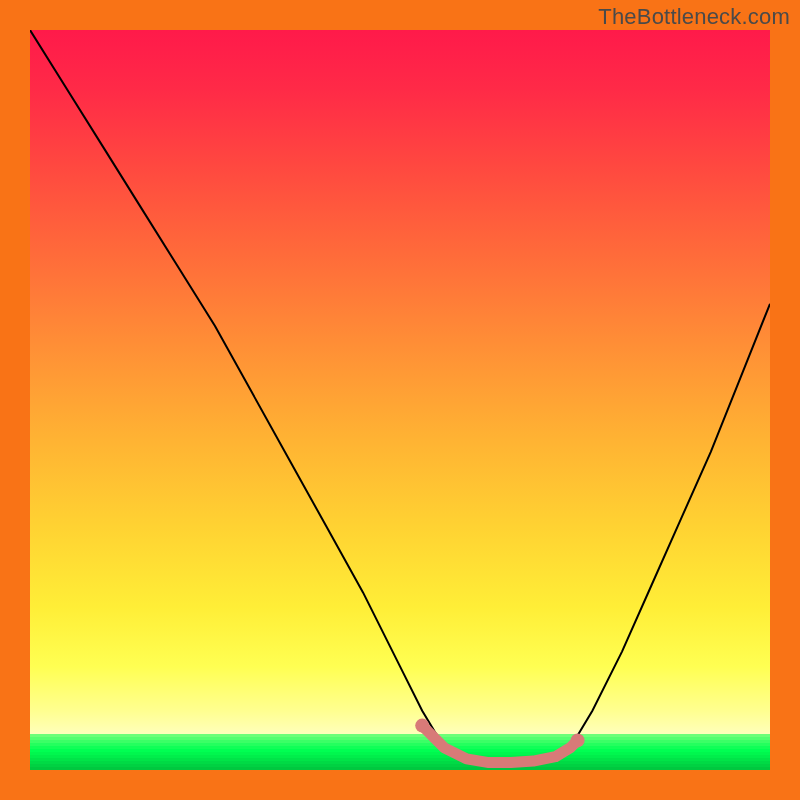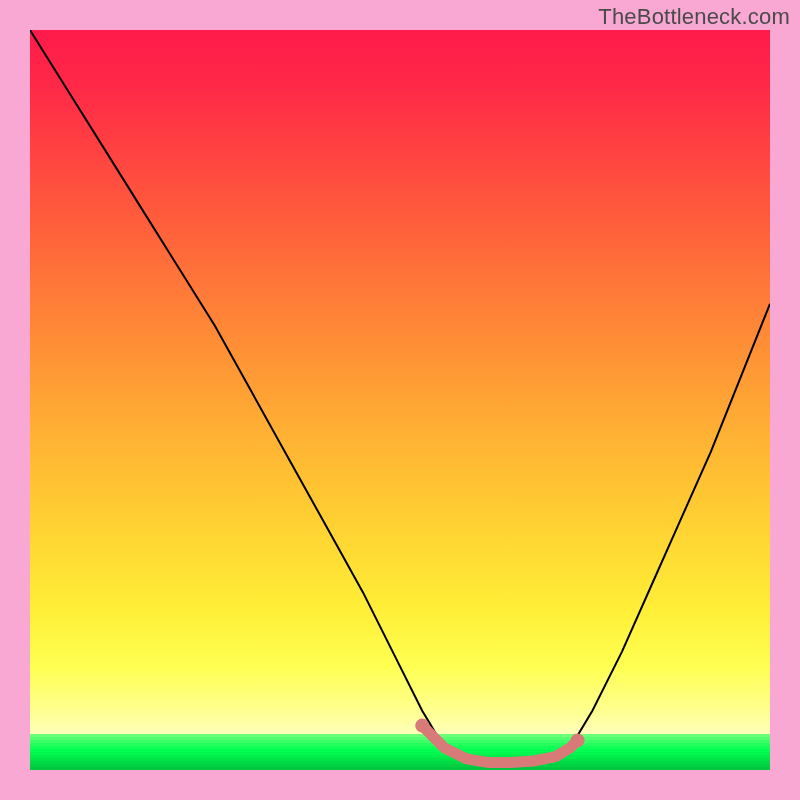--- a/index.html
+++ b/index.html
@@ -8,21 +8,21 @@
     width: 800px;
     height: 800px;
     background: #000;
     overflow: hidden;
     font-family: Arial, Helvetica, sans-serif;
   }
   .frame {
     position: relative;
     width: 800px;
     height: 800px;
-    background: #f9a8d4;
+    background: #f97316;
   }
   .watermark {
     position: absolute;
     top: 4px;
     right: 10px;
     color: #4a4a4a;
     font-size: 22px;
     font-weight: 400;
     letter-spacing: 0.2px;
     z-index: 5;

